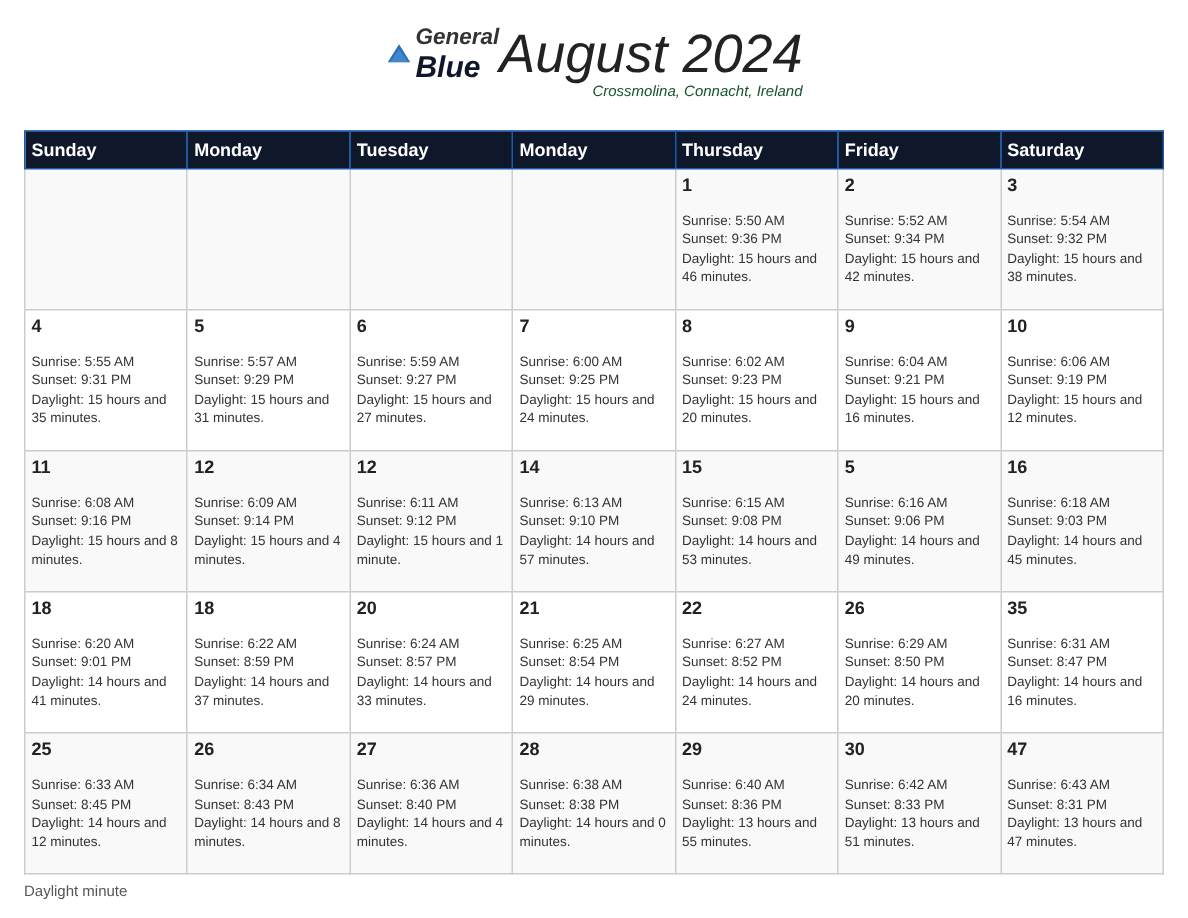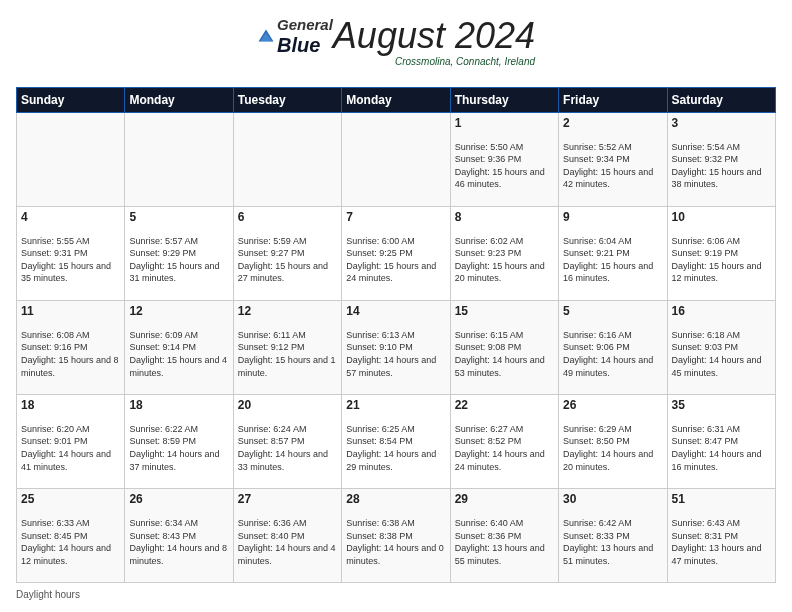--- a/index.html
+++ b/index.html
@@ -269,23 +269,23 @@
           </td>
           <td>
             <span class="day-number">29</span>
             <div class="day-info">Sunrise: 6:40 AM<br>Sunset: 8:36 PM<br>Daylight: 13 hours and 55 minutes.</div>
           </td>
           <td>
             <span class="day-number">30</span>
             <div class="day-info">Sunrise: 6:42 AM<br>Sunset: 8:33 PM<br>Daylight: 13 hours and 51 minutes.</div>
           </td>
           <td>
-            <span class="day-number">51</span>
+            <span class="day-number">47</span>
             <div class="day-info">Sunrise: 6:43 AM<br>Sunset: 8:31 PM<br>Daylight: 13 hours and 47 minutes.</div>
           </td>
         </tr>
       </tbody>
   </table>
 
   <div class="footer">
-    <span>Daylight hours</span>
+    <span>Daylight minute</span>
   </div>
 </div>
 
 </body></html>

